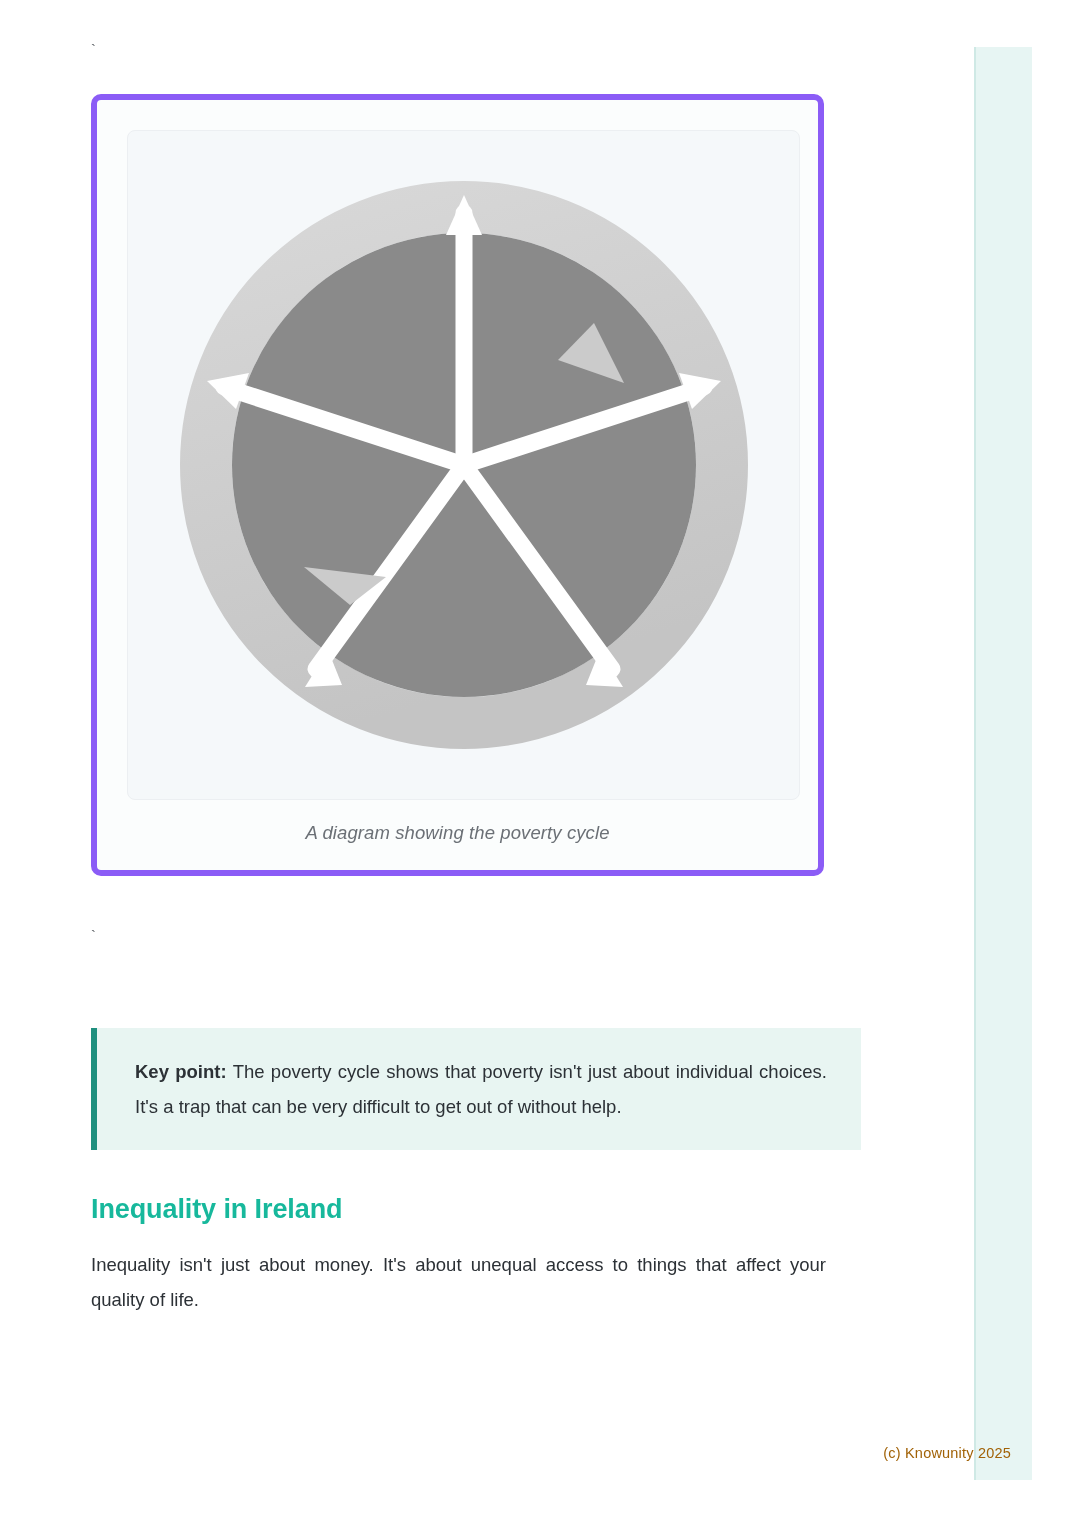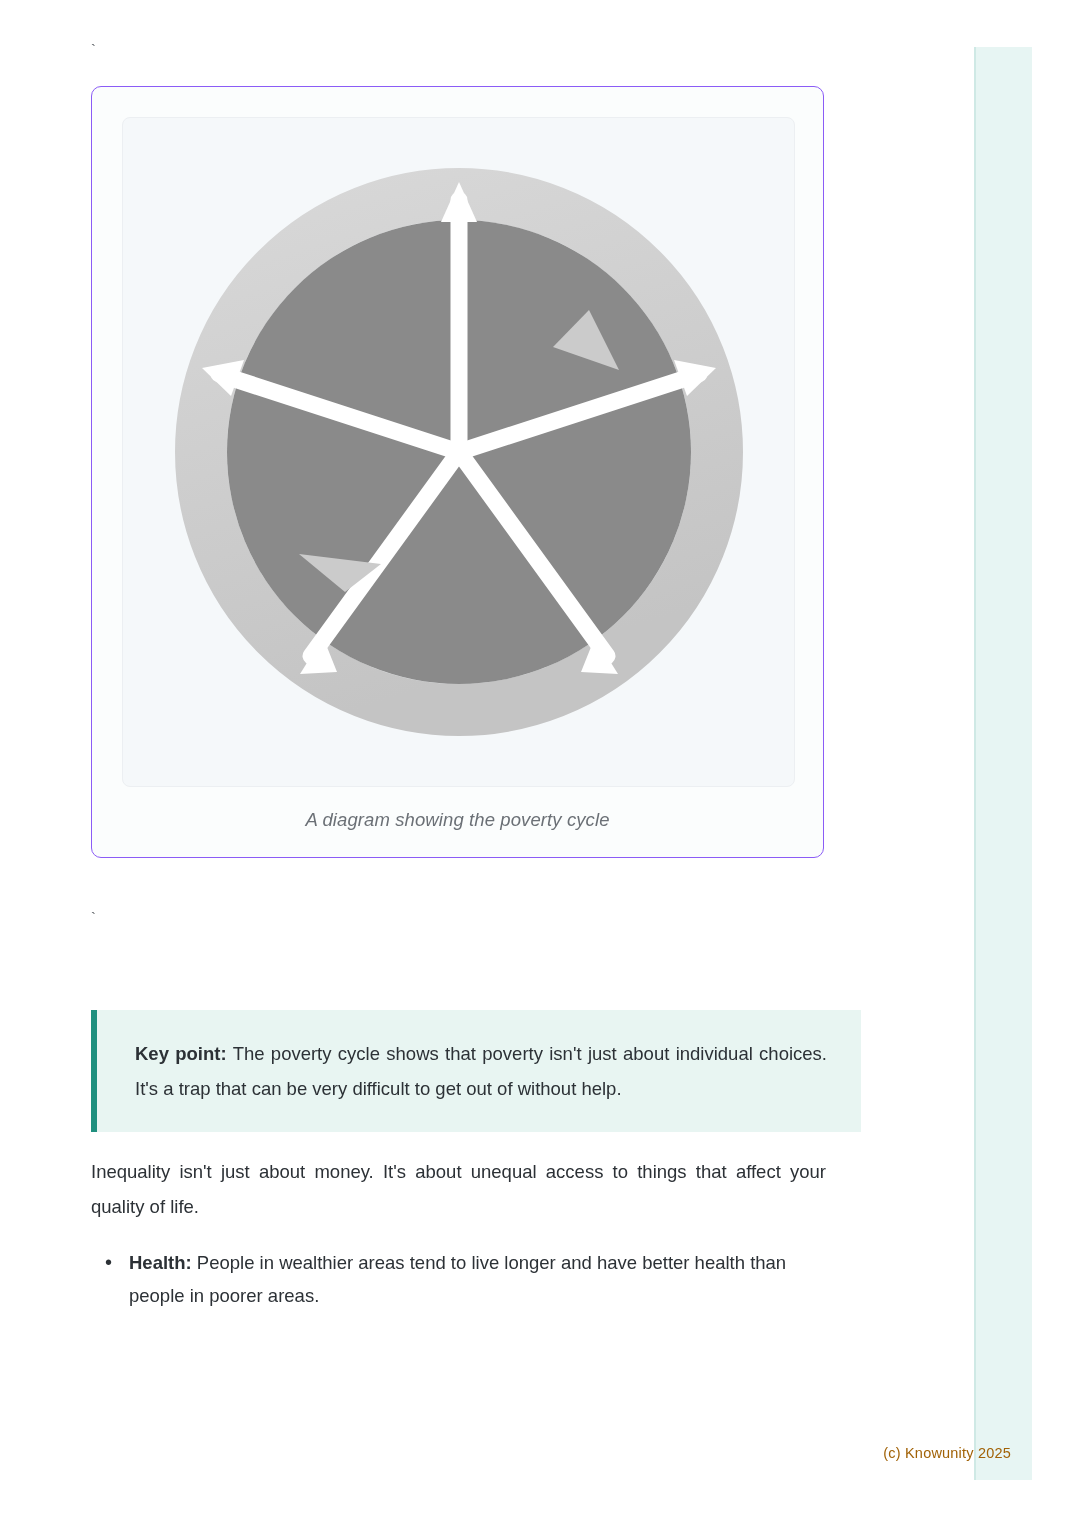--- a/index.html
+++ b/index.html
@@ -45,24 +45,24 @@
   .tick-mark {
     font-size: 15px;
     color: #555a5f;
     line-height: 20px;
     height: 22px;
     font-family: "Liberation Sans", sans-serif;
   }
 
   
   .figure-card {
-    margin-top: 24px;
+    margin-top: 32px;
     width: 733px;
     box-sizing: border-box;
-    border: 1px solid #8b5cf6;
+    border: 6px solid #8b5cf6;
     border-radius: 10px;
     background: #fbfdfd;
     padding: 30px 30px 26px 30px;
   }
   .figure-inner {
     width: 673px;
     height: 670px;
     box-sizing: border-box;
     background: #f5f8fa;
     border: 1px solid #eceff2;
@@ -197,24 +197,22 @@
       </div>
       <div class="figure-caption">A diagram showing the poverty cycle</div>
     </div>
 
     <div class="tick-mark" style="margin-top:50px">`</div>
 
     <div class="callout">
       <p><b>Key point:</b><span> The poverty cycle shows that poverty isn't just about individual choices. It's a trap that can be very difficult to get out of without help.</span></p>
     </div>
 
+    <h2 class="section-title">Inequality in Ireland</h2>
 
     <p class="body-text">Inequality isn't just about money. It's about unequal access to things that affect your quality of life.</p>
 
-    <ul class="bullets">
-      <li><b>Health:</b><span> People in wealthier areas tend to live longer and have better health than people in poorer areas.</span></li>
-    </ul>
 
   </div>
 
   <div class="footer-credit">(c) Knowunity 2025</div>
 
 </div>
 
 </body></html>

